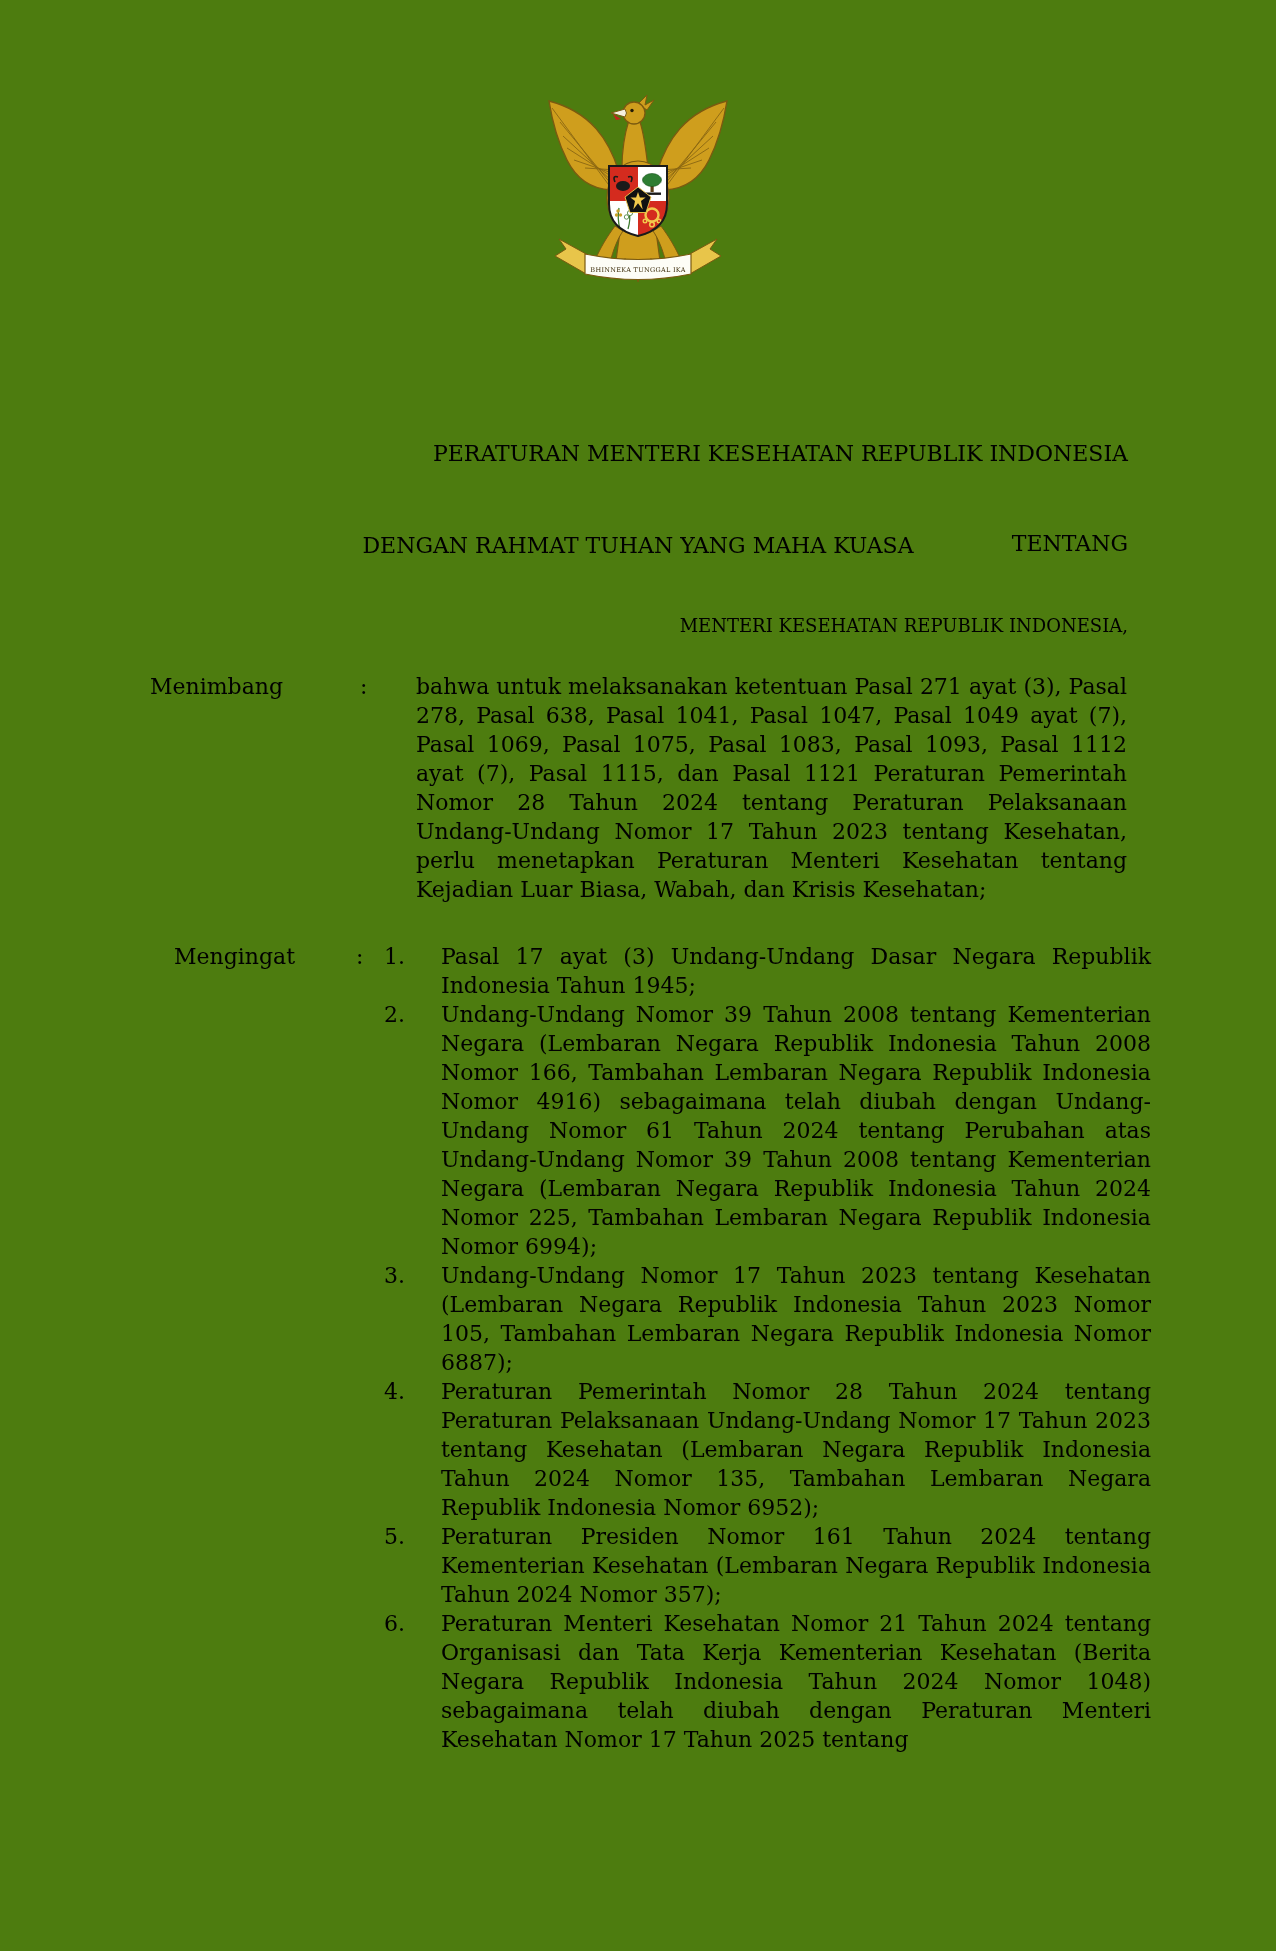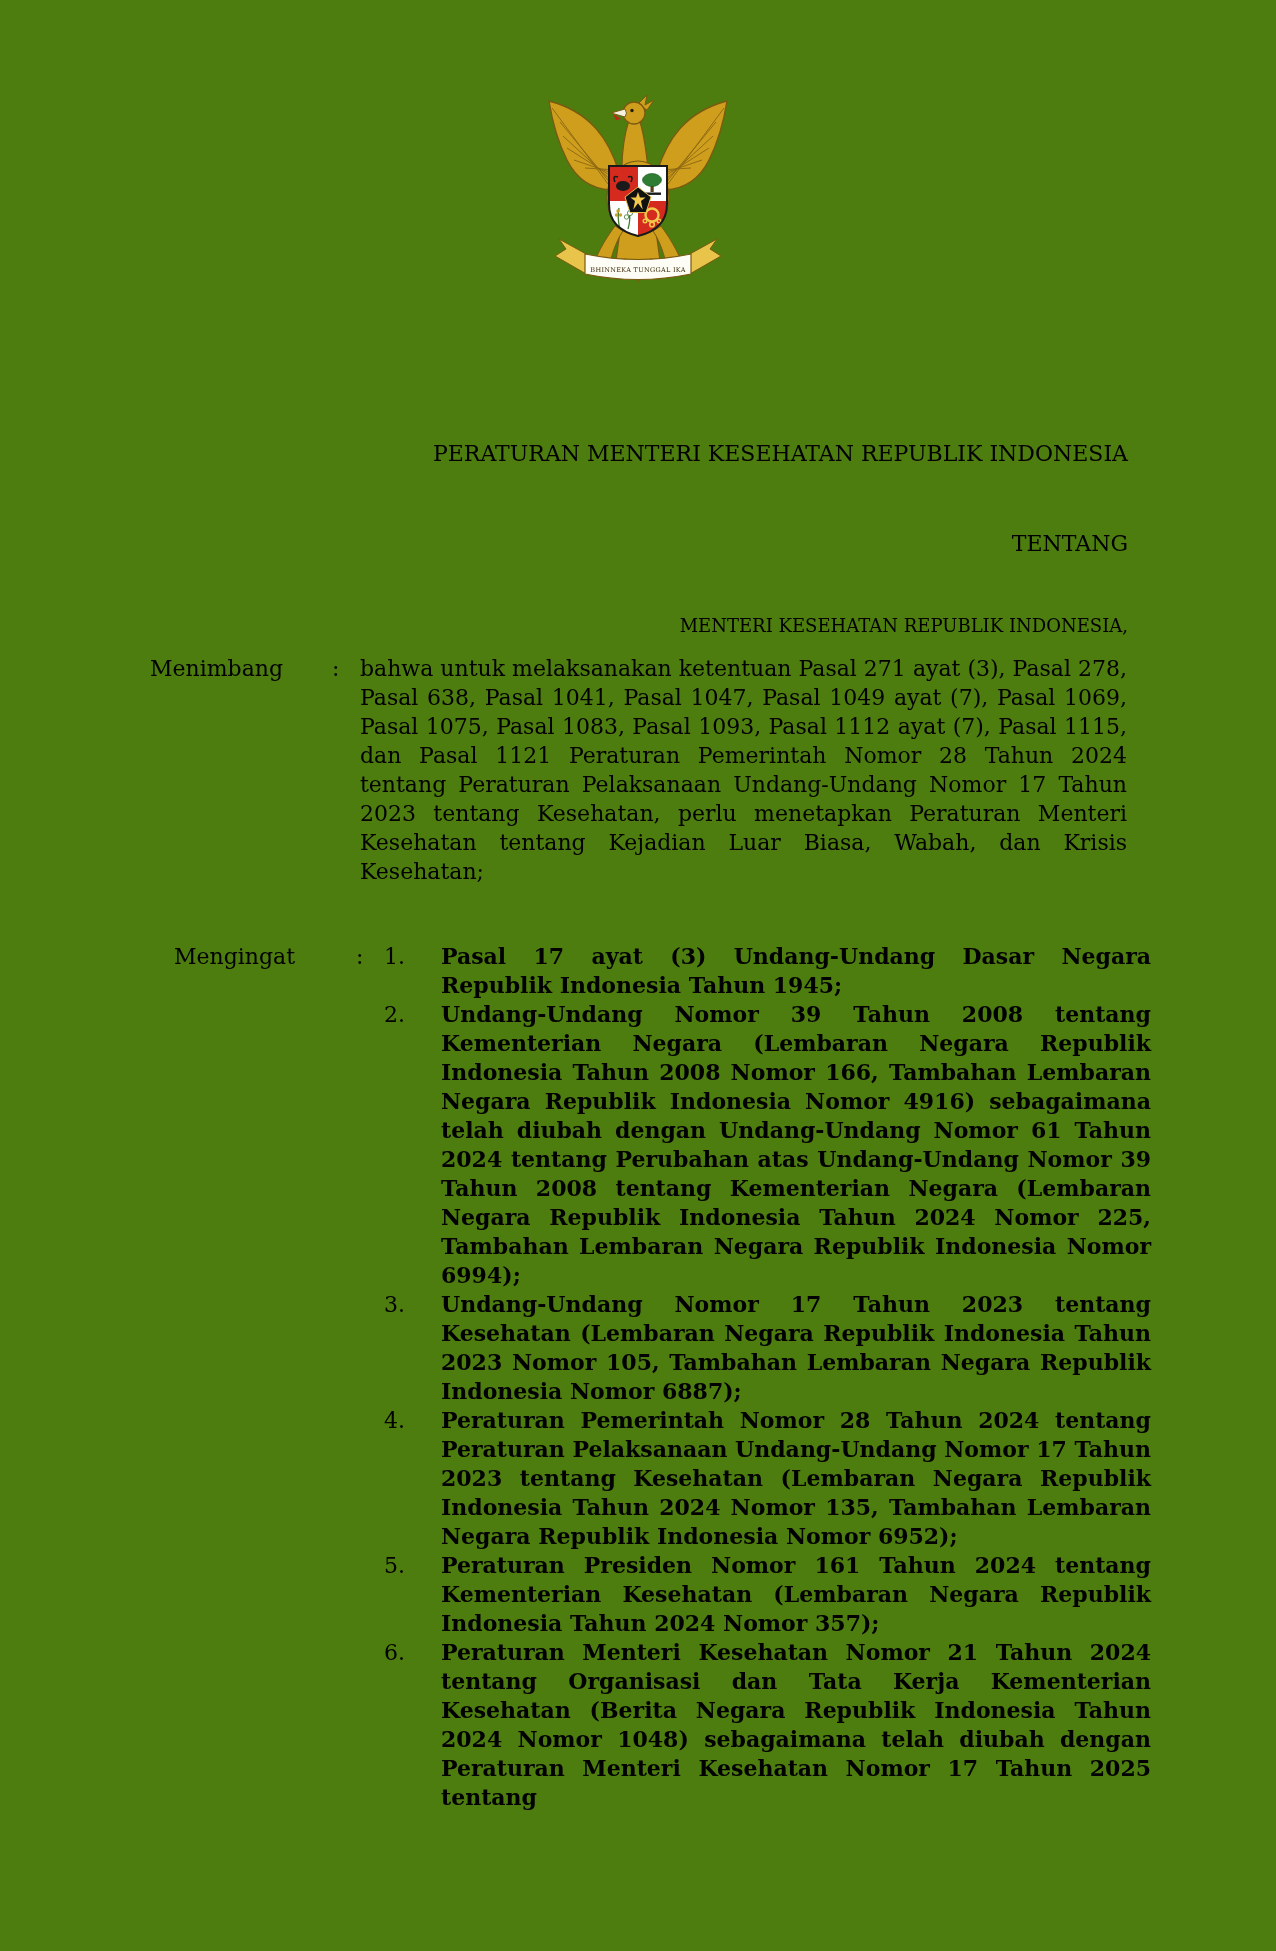--- a/index.html
+++ b/index.html
@@ -45,28 +45,28 @@
   }
   .block{
     position:absolute;
     left:150px;
     width:977px;
     display:flex;
     align-items:flex-start;
     font-size:22px;
     line-height:29px;
   }
-  .block-menimbang{ top:654px; }
+  .block-menimbang{ top:672px;gap:28px; }
   .block-mengingat{ top:942px;margin-left:24px; }
   .block .label{ width:182px; flex:0 0 182px; }
   .block .colon{ width:28px; flex:0 0 28px; }
   .block .content{ flex:1 1 auto; text-align:justify; text-justify:inter-word; }
   .m-item{ display:flex; align-items:flex-start; }
   .m-item .num{ width:57px; flex:0 0 57px; }
-  .m-item .itext{ flex:1 1 auto; text-align:justify; text-justify:inter-word;font-weight:bold; }
+  .m-item .itext{ flex:1 1 auto; text-align:justify; text-justify:inter-word; }
 </style>
 </head>
 <body>
 
 <div class="page">
 
   <svg class="emblem" viewBox="0 0 190 205" xmlns="http://www.w3.org/2000/svg">
     <defs>
       <clipPath id="shieldClip">
         <path d="M66,78 L124,78 L124,116 Q124,141 95,148 Q66,141 66,116 Z"></path>
@@ -144,20 +144,21 @@
     <path d="M145,167 L174,151 L167,161 L178,168 L145,187 Z" fill="#e8c54a" stroke="#7a5a10" stroke-width="1"></path>
     <path d="M42,166 Q95,177 148,166 L148,186 Q95,197 42,186 Z" fill="#fdfdf6" stroke="#7a5a10" stroke-width="1.2"></path>
     <text x="95" y="184" text-anchor="middle" font-size="6.5" letter-spacing="0.3" fill="#3a2a08" font-family="DejaVu Serif, Liberation Serif, serif">BHINNEKA TUNGGAL IKA</text>
   </svg>
 
   <div class="title-block">
     <div>PERATURAN MENTERI KESEHATAN REPUBLIK INDONESIA</div>
     <div>TENTANG</div>
   </div>
 
+  <div class="preamble-1">DENGAN RAHMAT TUHAN YANG MAHA KUASA</div>
   <div class="preamble-2">MENTERI KESEHATAN REPUBLIK INDONESIA,</div>
 
   <div class="block block-menimbang">
     <div class="label">Menimbang</div>
     <div class="colon">:</div>
     <div class="content">bahwa untuk melaksanakan ketentuan Pasal 271 ayat (3), Pasal 278, Pasal 638, Pasal 1041, Pasal 1047, Pasal 1049 ayat (7), Pasal 1069, Pasal 1075, Pasal 1083, Pasal 1093, Pasal 1112 ayat (7), Pasal 1115, dan Pasal 1121 Peraturan Pemerintah Nomor 28 Tahun 2024 tentang Peraturan Pelaksanaan Undang-Undang Nomor 17 Tahun 2023 tentang Kesehatan, perlu menetapkan Peraturan Menteri Kesehatan tentang Kejadian Luar Biasa, Wabah, dan Krisis Kesehatan;</div>
   </div>
 
   <div class="block block-mengingat">
     <div class="label">Mengingat</div>

